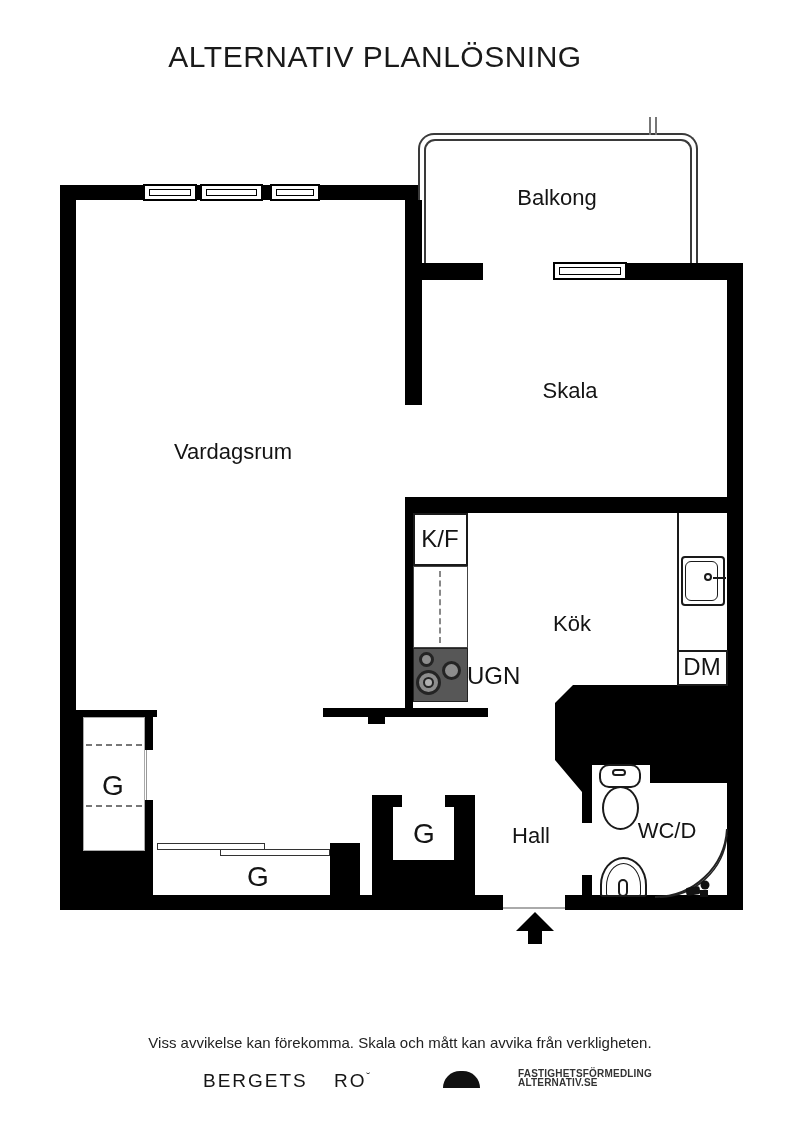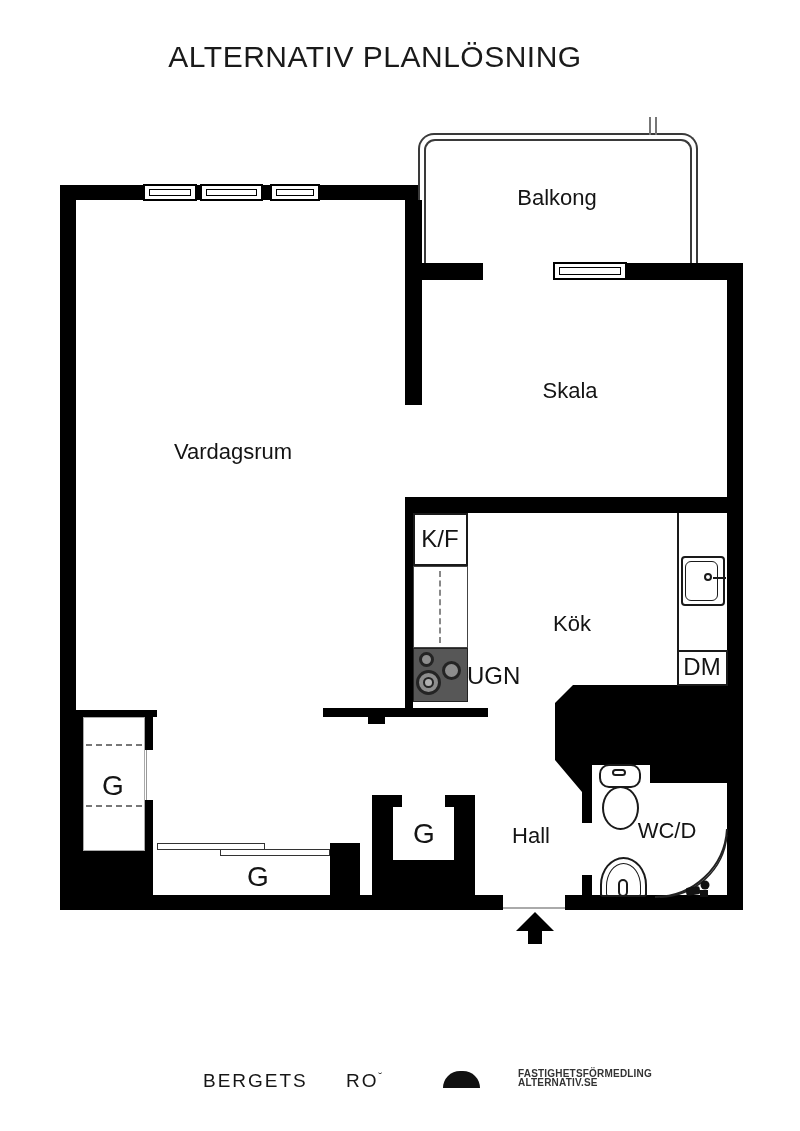--- a/index.html
+++ b/index.html
@@ -129,23 +129,24 @@
   <div class="label room-label" style="left:667px;top:831px;">WC/D</div>
 
   <div class="label small-label" style="left:440px;top:539px;">K/F</div>
   <div class="label small-label" style="left:467px;top:676px;transform:translate(0,-50%);">UGN</div>
   <div class="label small-label" style="left:702px;top:667px;">DM</div>
 
   <div class="label g-label" style="left:113px;top:786px;">G</div>
   <div class="label g-label" style="left:258px;top:877px;">G</div>
   <div class="label g-label" style="left:424px;top:834px;">G</div>
 
+  <div class="disclaimer">Viss avvikelse kan förekomma. Skala och mått kan avvika från verkligheten.</div>
 
   <div class="brand" style="left:203px;top:1070px;">BERGETS</div>
-  <div class="brand" style="left:346px;top:1070px;">
+  <div class="brand" style="left:334px;top:1070px;">
     <span>RO</span><span style="font-size:11px;vertical-align:super;letter-spacing:0;">˘</span>
   </div>
   <div class="dome" style="left:443px;top:1071px;width:37px;height:17px;"></div>
   <div class="brand-sub" style="left:478px;top:1069px;">
     <div>FASTIGHETSFÖRMEDLING</div>
     <div>ALTERNATIV.SE</div>
   </div>
 
 </div>
 

